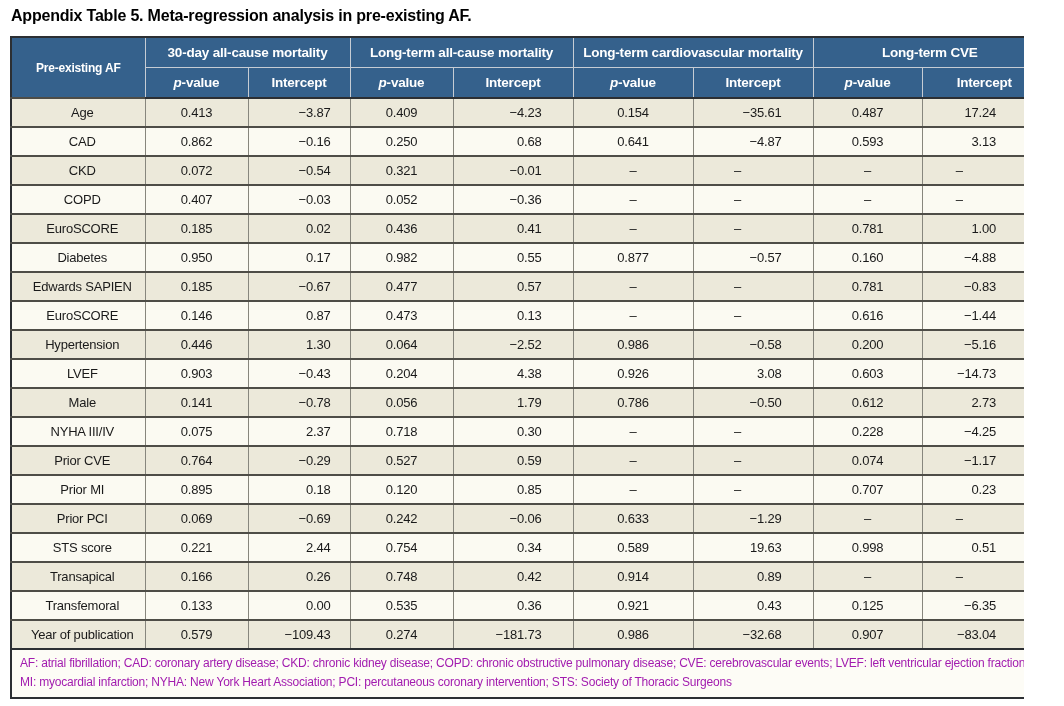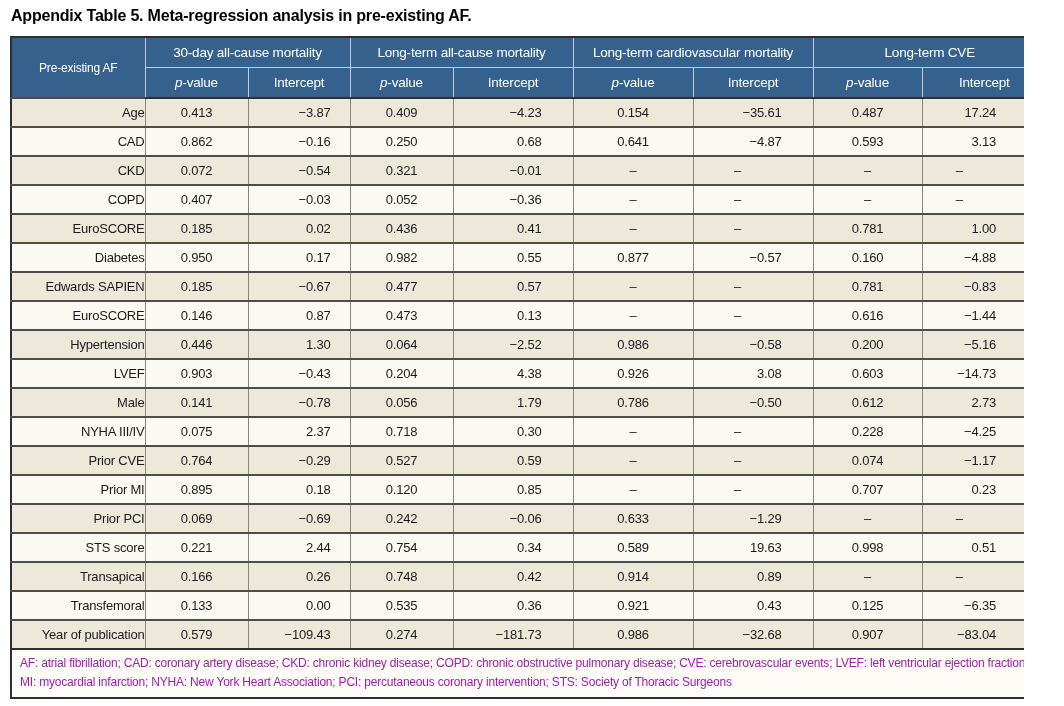--- a/index.html
+++ b/index.html
@@ -27,21 +27,21 @@
     top: 36px;
     width: 1036px;
     border-collapse: collapse;
     table-layout: fixed;
     border: 2px solid var(--border-dark, #2c2f33);
     font-size: 13px;
   }
   thead th {
     background: var(--header-bg, #35618c);
     color: var(--header-text, #ffffff);
-    font-weight: normal;
+    font-weight: bold;
     font-size: 13.5px;
     border: 1px solid #c6ccd4;
     height: 29px;
     padding: 0 2px;
     text-align: center;
     vertical-align: middle;
   }
   thead tr.h2 th { border-bottom: 2px solid var(--border-dark, #2c2f33); }
   thead th.rowhead { font-size: 12px; }
   thead i { font-style: italic; }
@@ -52,21 +52,21 @@
     border-right: 1px solid #87867d;
     border-top: 2px solid #4e4d47;
     vertical-align: middle;
     font-size: 13px;
     color: #1a1a1a;
     overflow: hidden;
     white-space: nowrap;
   }
   tbody tr.odd td  { background: var(--row-odd, #ece9da); }
   tbody tr.even td { background: var(--row-even, #fbfaf2); }
-  tbody td.rowlabel { text-align: right; padding-left: 8px; }
+  tbody td.rowlabel { text-align: center; padding-left: 8px; }
   tbody td.pv { text-align: center; }
   tbody td.iv { text-align: right; padding-right: 26px; }
   tbody td.iv.c3 { padding-right: 19px; }
   tbody td.iv.c5 { padding-right: 31px; padding-left: 32px; }
   tbody td.iv.c7 { padding-right: 31px; }
   tbody td.iv.c9 { padding-right: 50px; }
   tbody td.dash { text-align: center; padding-right: 0; }
   tfoot td.footnote {
     background: #fdfcf6;
     border-top: 2px solid var(--border-dark, #2c2f33);

